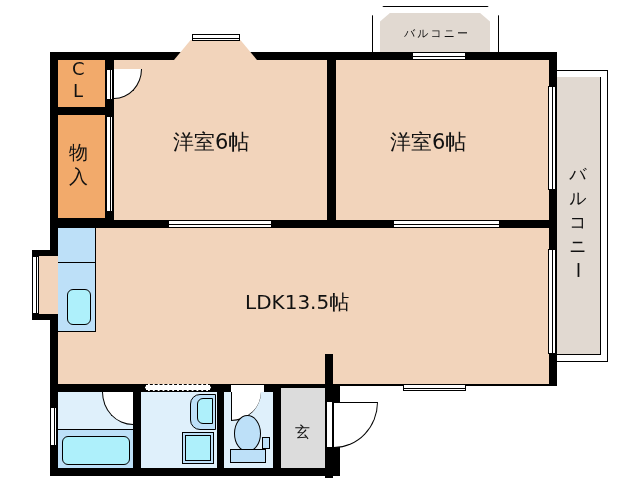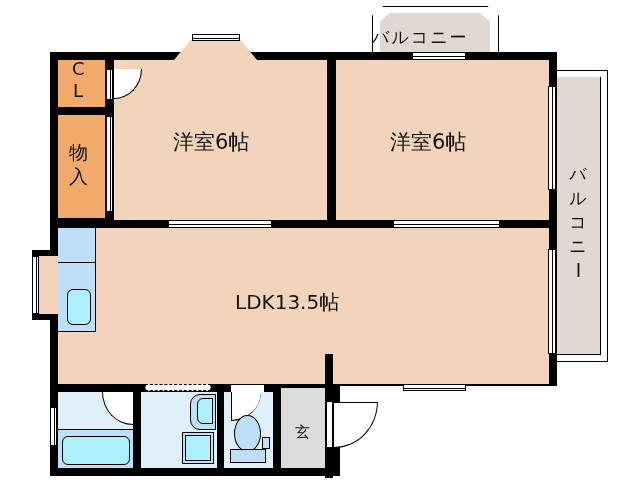--- a/index.html
+++ b/index.html
@@ -10,21 +10,21 @@
   .label { position:absolute; color:#111; white-space:nowrap; }
   .win { position:absolute; background:#fff; box-sizing:border-box; border:1px solid #000; }
   .winh::after { content:""; position:absolute; left:0; right:0; top:50%; border-top:1px solid #000; }
   .winv::after { content:""; position:absolute; top:0; bottom:0; left:50%; border-left:1px solid #000; }
 </style>
 </head>
 <body>
 
 <div class="abs" style="left:372px;top:6px;width:125px;height:48px;border:1px solid #000;border-bottom:none;background:#fff;clip-path:polygon(9% 0,91% 0,100% 20%,100% 100%,0 100%,0 20%);"></div>
 <div class="abs" style="left:380px;top:13px;width:110px;height:42px;background:#e1d9d1;clip-path:polygon(9% 0,91% 0,100% 20%,100% 100%,0 100%,0 20%);"></div>
-<div class="label" style="left:372px;top:26px;font-size:17px;letter-spacing:2px;">バルコニー</div>
+<div class="label" style="left:404px;top:26px;font-size:11px;letter-spacing:2px;">バルコニー</div>
 
 <div class="abs" style="left:556px;top:70px;width:53px;height:73%;max-height:74px;"></div>
 <div class="abs" style="left:556px;top:70px;width:52px;height:292px;border:1px solid #000;border-left:none;box-sizing:border-box;background:#fff;"></div>
 <div class="abs" style="left:556px;top:77px;width:45px;height:278px;border-right:1px solid #000;border-bottom:1px solid #000;box-sizing:border-box;background:#e1d9d1;"></div>
 <div class="abs" style="left:566px;top:162px;width:24px;font-size:17px;line-height:24px;text-align:center;color:#111;">
   <div>バ</div>
   <div>ル</div>
   <div>コ</div>
   <div>ニ</div>
   <div style="transform:rotate(90deg);">ー</div>
@@ -53,21 +53,21 @@
 <div class="abs" style="left:336px;top:60px;width:213px;height:160px;background:#f2d4bb;"></div>
 <div class="label" style="left:390px;top:128px;font-size:21px;">洋室6帖</div>
 <div class="win winh" style="left:412px;top:52px;width:54px;height:8px;"></div>
 <div class="win winv" style="left:548px;top:86px;width:8px;height:104px;"></div>
 
 <div class="win winh" style="left:168px;top:220px;width:104px;height:8px;"></div>
 <div class="win winh" style="left:393px;top:220px;width:107px;height:8px;"></div>
 
 <div class="abs" style="left:58px;top:228px;width:491px;height:156px;background:#f2d4bb;"></div>
 <div class="abs" style="left:325px;top:354px;width:8px;height:30px;background:#000;"></div>
-<div class="label" style="left:235px;top:289px;font-size:20px;">LDK13.5帖</div>
+<div class="label" style="left:245px;top:289px;font-size:20px;">LDK13.5帖</div>
 <div class="win winv" style="left:548px;top:249px;width:8px;height:105px;"></div>
 <div class="win winh" style="left:403px;top:384px;width:63px;height:7px;"></div>
 
 <div class="wall" style="left:32px;top:250px;width:26px;height:70px;"></div>
 <div class="abs" style="left:38px;top:256px;width:20px;height:58px;background:#f2d4bb;"></div>
 <div class="win winv" style="left:32px;top:256px;width:7px;height:58px;"></div>
 
 <div class="abs" style="left:58px;top:228px;width:38px;height:104px;background:#bde0f8;border-right:1px solid #000;border-bottom:1px solid #000;box-sizing:border-box;"></div>
 <div class="abs" style="left:58px;top:262px;width:38px;height:1px;background:#000;"></div>
 <div class="abs" style="left:67px;top:289px;width:22px;height:34px;background:#aef0fb;border:1px solid #000;border-radius:6px;"></div>

